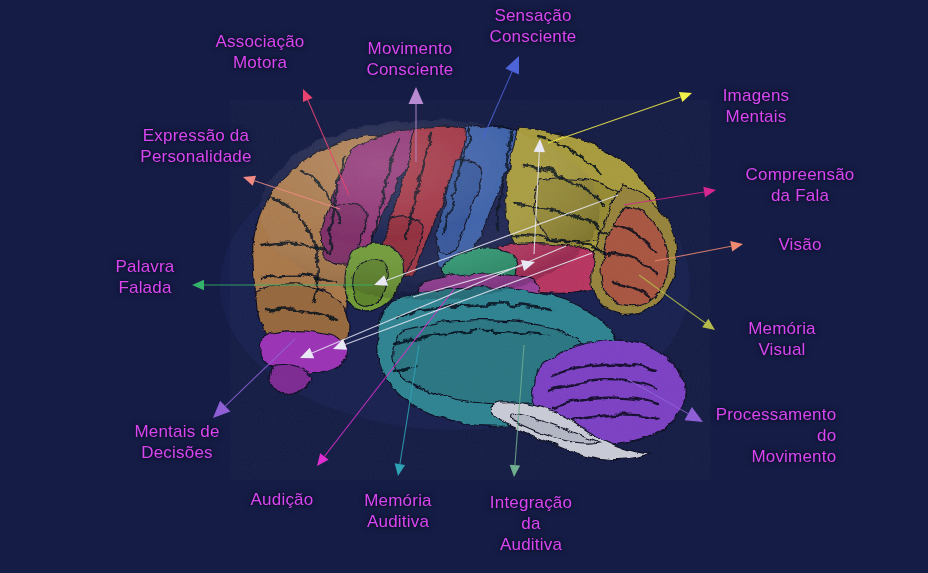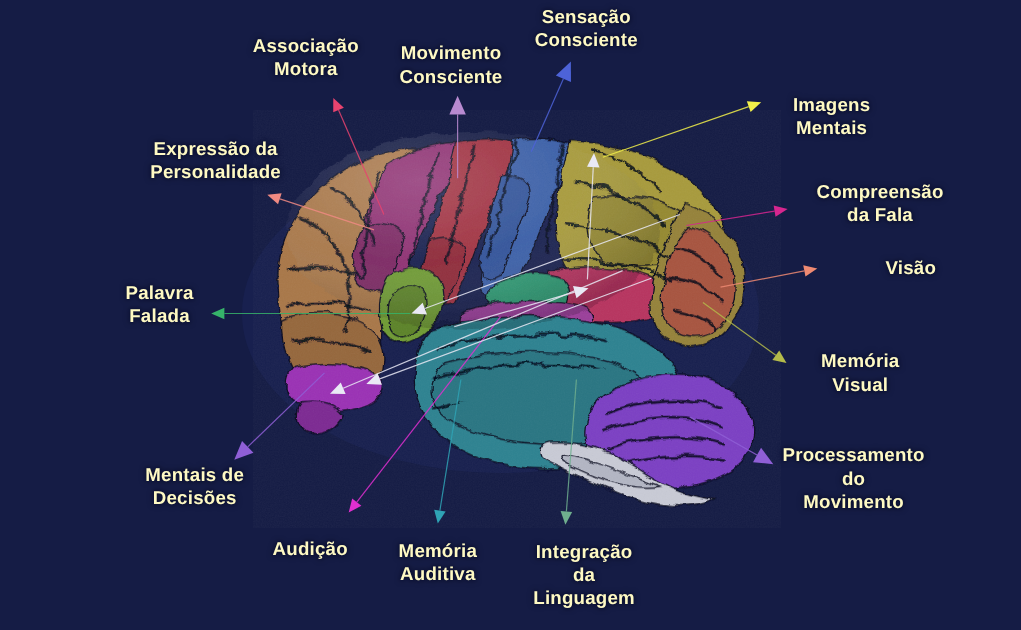--- a/index.html
+++ b/index.html
@@ -7,22 +7,22 @@
     width:928px;height:573px;overflow:hidden;
     background:#151c45;
     font-family:"Liberation Sans","DejaVu Sans",sans-serif;
     position:relative;
   }
   #stage{position:absolute;inset:0;width:928px;height:573px;}
 
   
   .label{
     position:absolute;
-    color:#fef9c3;
-    font-weight:bold;
+    color:#d946ef;
+    font-weight:normal;
     font-size:17px;
     line-height:21px;
     letter-spacing:.2px;
     white-space:pre-line;
     text-align:center;
     transform:translate(-50%,-50%);
     text-shadow:0 0 3px rgba(10,14,40,.95),0 0 6px rgba(10,14,40,.7);
     pointer-events:auto;
     z-index:40;
   }
@@ -275,39 +275,39 @@
         <line class="arrow-line" x1="534" y1="254" x2="539.3226604027927" y2="151.98234227980663" stroke="#e9e9f5" stroke-width="1.3"></line>
         <polygon class="arrow-head" points="540,139 545.0348910059076,152.28037170257784 533.6104297996778,151.68431285703542" fill="#e9e9f5"></polygon>
       </g>
       <g>
         <line class="arrow-line" x1="413" y1="297" x2="522.5040611228039" y2="265.58490049755625" stroke="#e9e9f5" stroke-width="1.3"></line>
         <polygon class="arrow-head" points="535,262 524.0814173417286,271.0831136035225 520.9267049038792,260.08668739159" fill="#e9e9f5"></polygon>
       </g>
     </svg>
 
   <div id="label-host">
-      <div class="label" style="left: 278px; top: 52px;">Associação
+      <div class="label" style="left: 260px; top: 52px;">Associação
 Motora</div>
       <div class="label" style="left: 410px; top: 59px;">Movimento
 Consciente</div>
       <div class="label" style="left: 533px; top: 26px;">Sensação
 Consciente</div>
       <div class="label" style="left: 756px; top: 106px;">Imagens
 Mentais</div>
       <div class="label" style="left: 800px; top: 185px;">Compreensão
 da Fala</div>
-      <div class="label" style="left: 828px; top: 244px;">Visão</div>
+      <div class="label" style="left: 800px; top: 244px;">Visão</div>
       <div class="label" style="left: 782px; top: 339px;">Memória
 Visual</div>
-      <div class="label" style="left: 776px; top: 435px;">Processamento
+      <div class="label" style="left: 776px; top: 435px; text-align: right;">Processamento
 do
 Movimento</div>
       <div class="label" style="left: 531px; top: 523px;">Integração
 da
-Linguagem</div>
+Auditiva</div>
       <div class="label" style="left: 398px; top: 511px;">Memória
 Auditiva</div>
       <div class="label" style="left: 282px; top: 499px;">Audição</div>
       <div class="label" style="left: 177px; top: 442px;">Mentais de
 Decisões</div>
       <div class="label" style="left: 145px; top: 277px;">Palavra
 Falada</div>
       <div class="label" style="left: 196px; top: 146px;">Expressão da
 Personalidade</div>
     </div>

